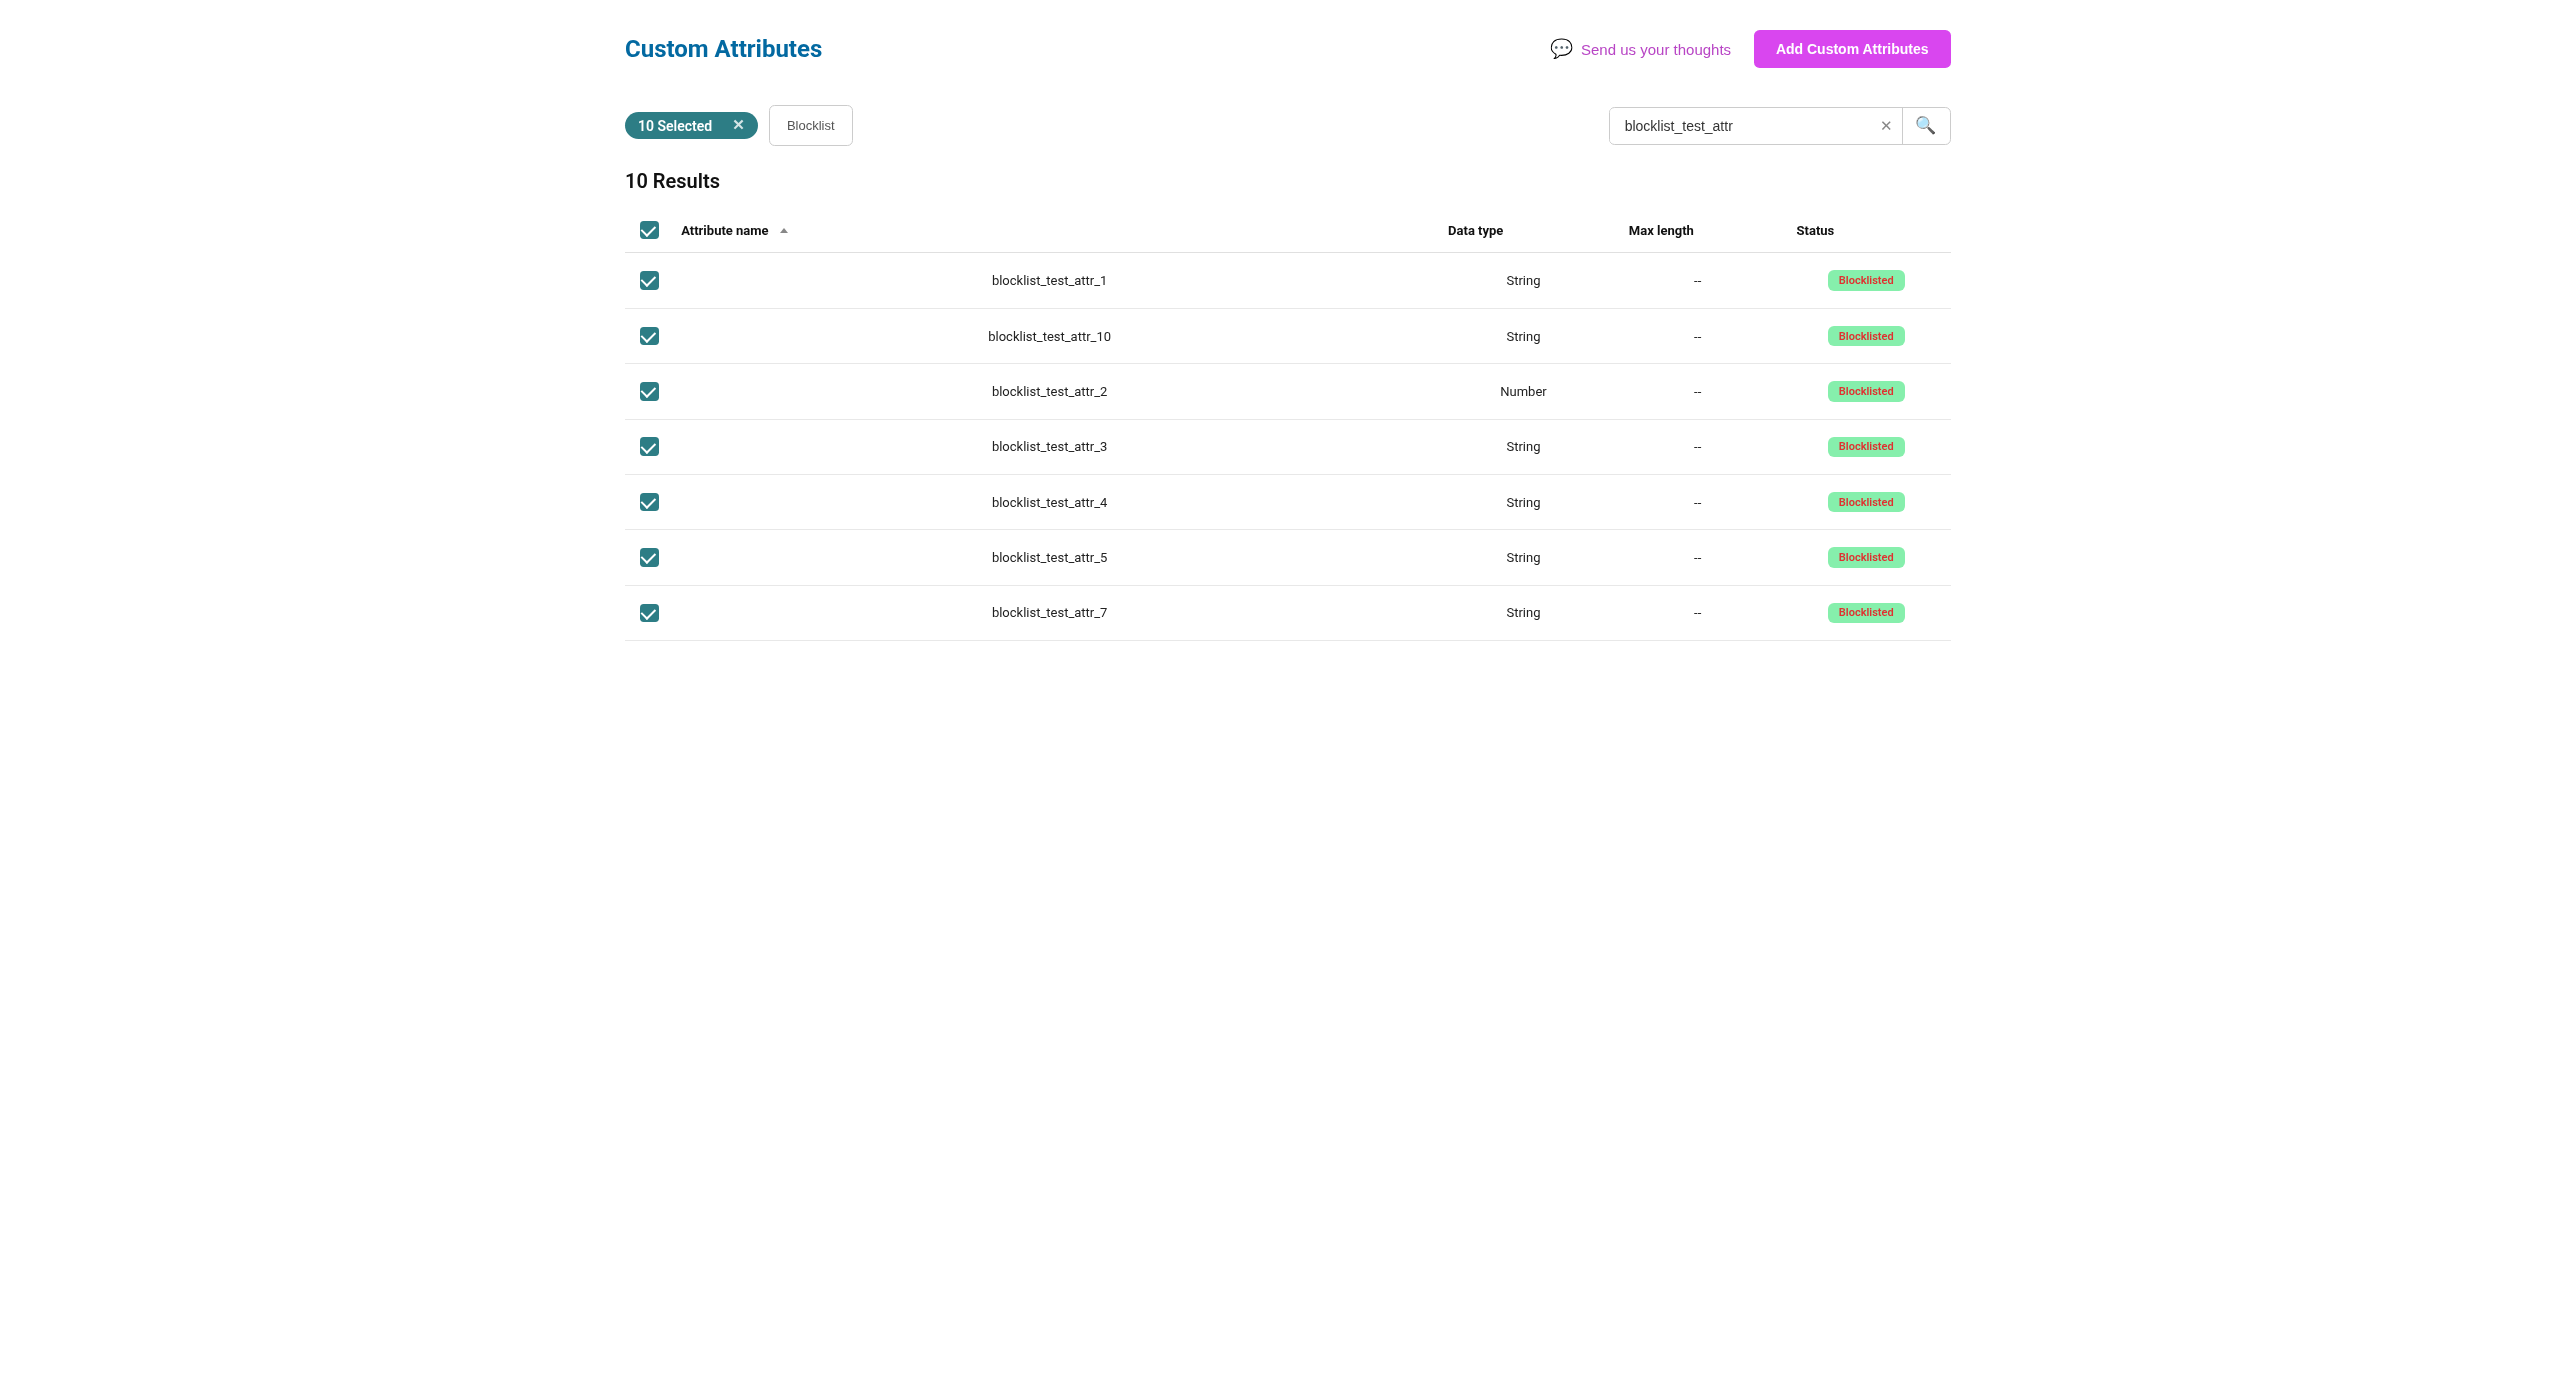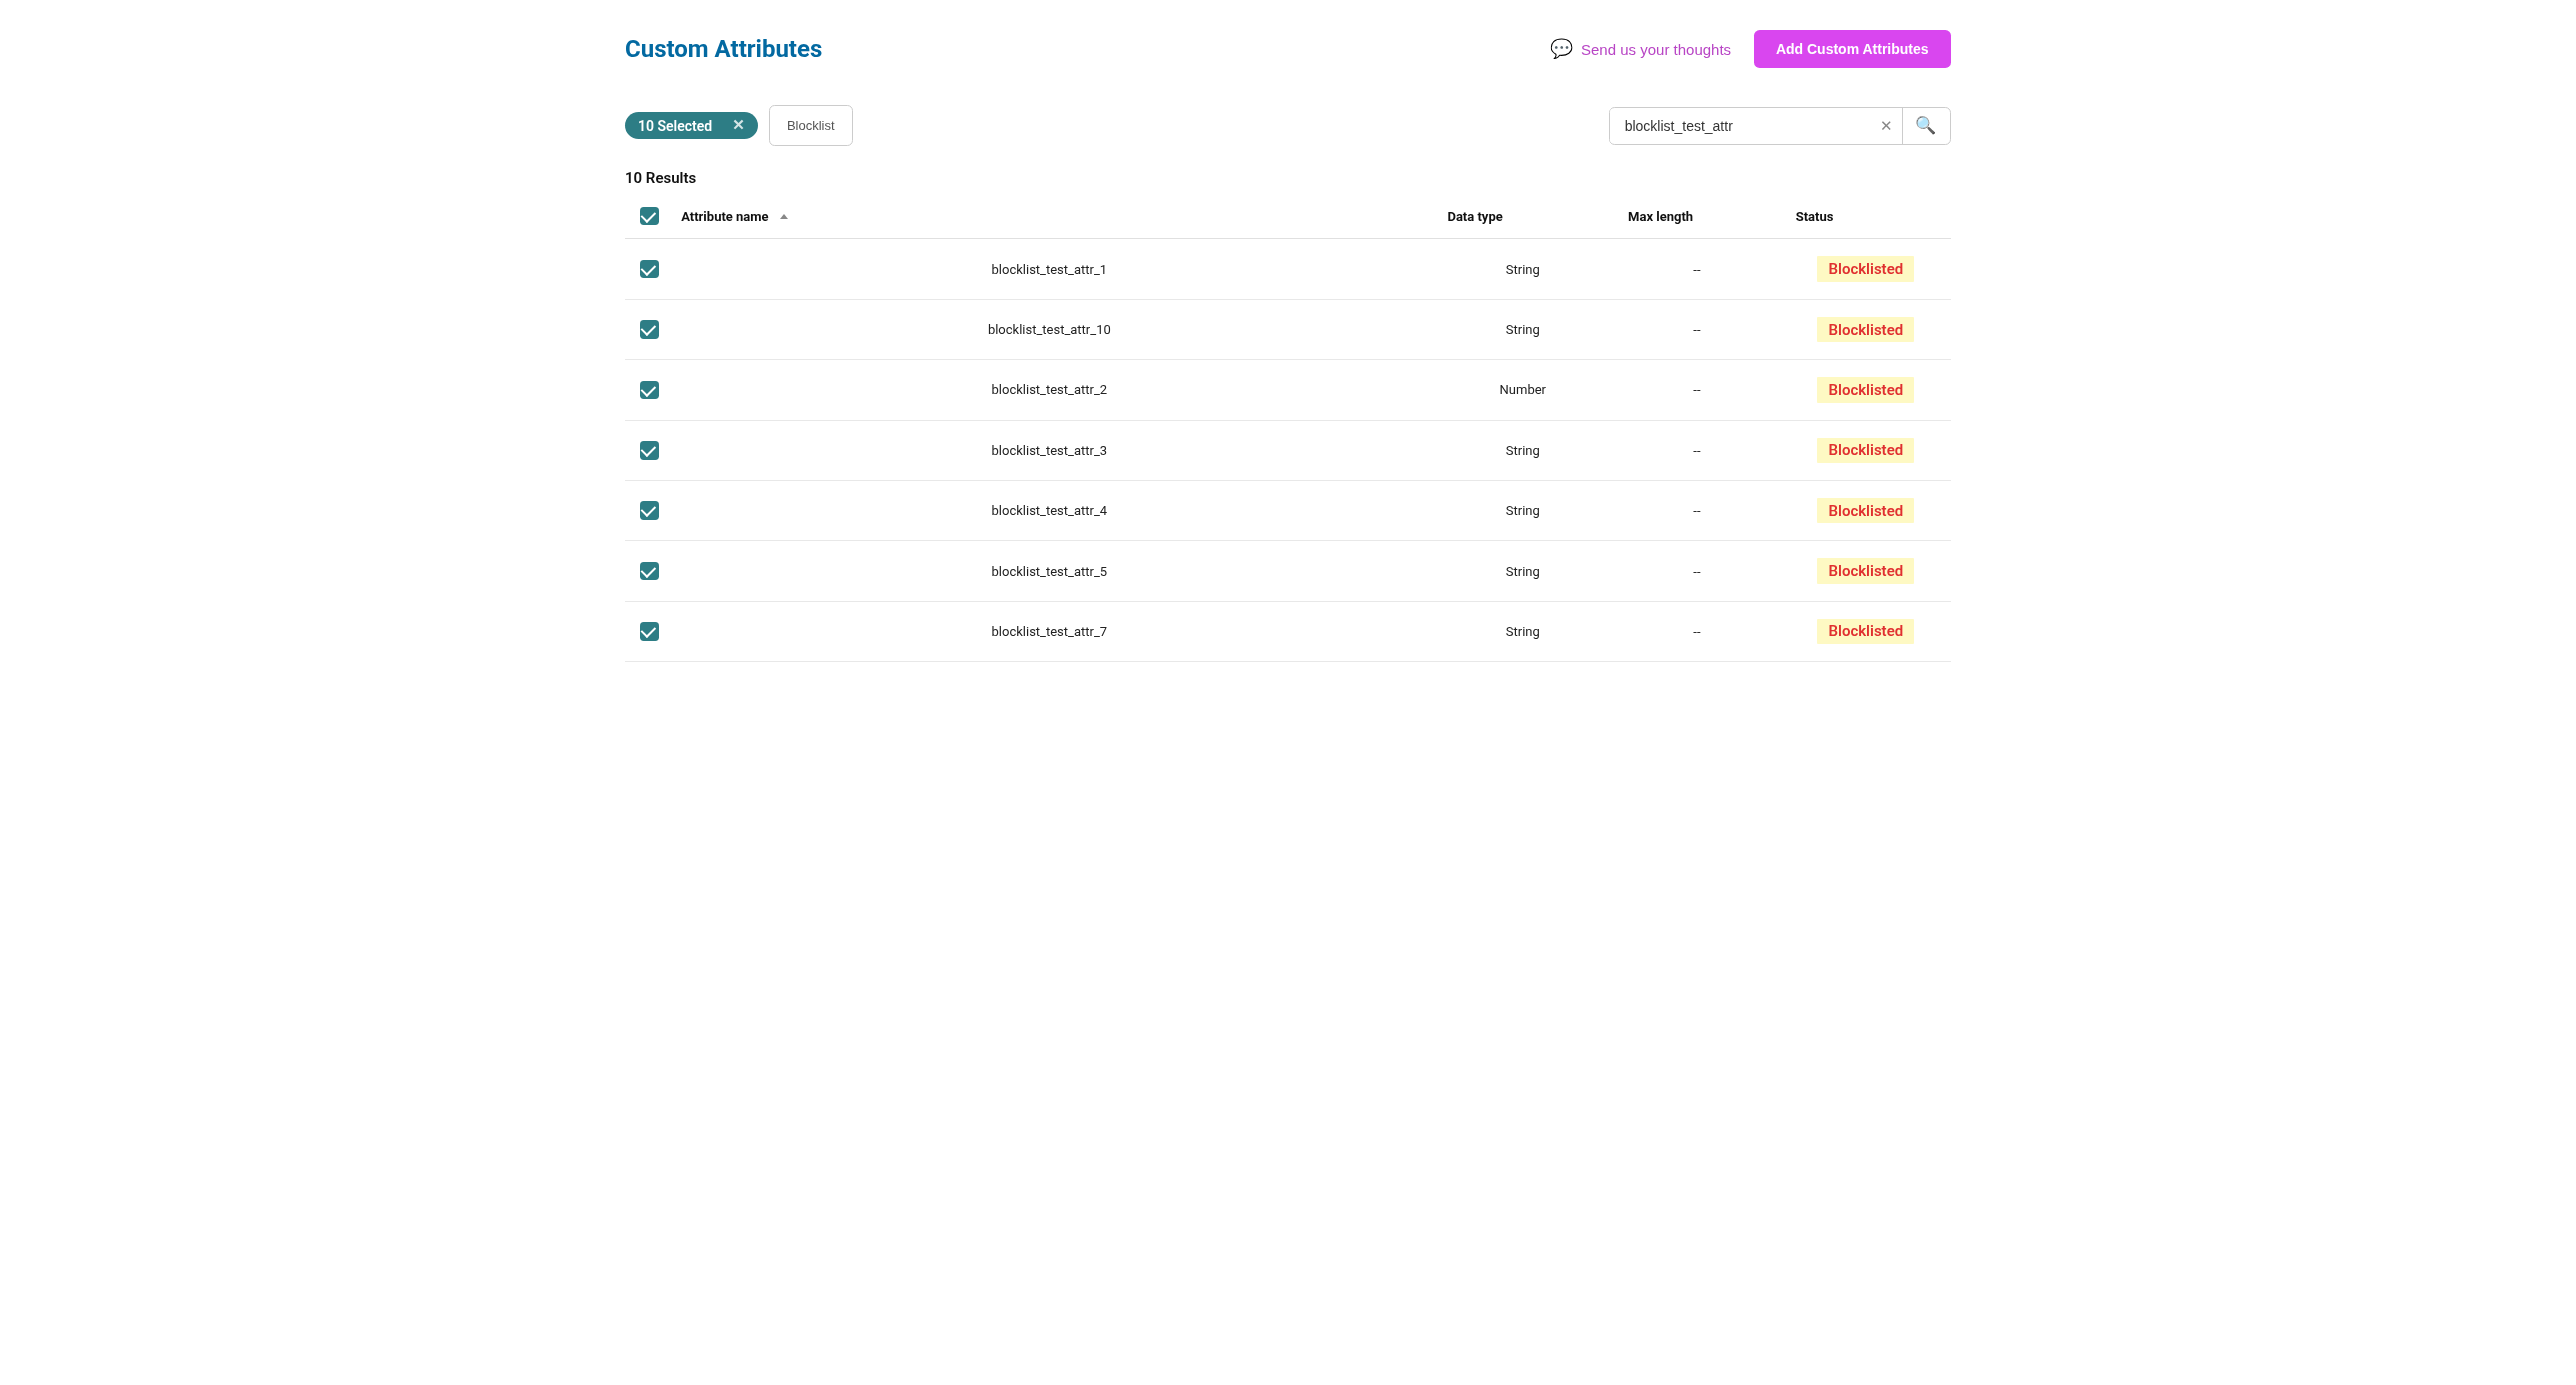--- a/index.html
+++ b/index.html
@@ -120,24 +120,24 @@
     .search-btn {
       background: none;
       border: none;
       border-left: 1.4px solid #ccc;
       cursor: pointer;
       padding: 7.5px 13px;
       color: #555;
       font-size: 17px;
     }
     .results-count {
-      font-size: 15px;
+      font-size: 20px;
       font-weight: 600;
       color: #111;
-      margin-bottom: 7px;
+      margin-bottom: 15px;
     }
     .table {
       width: 100%;
       border-collapse: collapse;
     }
     .table thead tr {
       border-bottom: 1.9px solid #e0e0e0;
     }
     .table th {
       text-align: left;
@@ -202,25 +202,25 @@
     }
     .sort-icon-up {
       width: 0;
       height: 0;
       border-left: 4.7px solid transparent;
       border-right: 4.7px solid transparent;
       border-bottom: 5.6px solid #888;
     }
     .blocklisted-badge {
       display: inline-block;
-      background: #fef9c3;
+      background: #86efac;
       color: #e03030;
-      border-radius: 1px;
+      border-radius: 6px;
       padding: 3.7px 11.2px;
-      font-size: 15px;
+      font-size: 11px;
       font-weight: 600;
     }
     .th-with-sort {
       display: flex;
       align-items: center;
       gap: 5.6px;
     }
     .header-checkbox {
       width: 18.7px;
       height: 18.7px;

